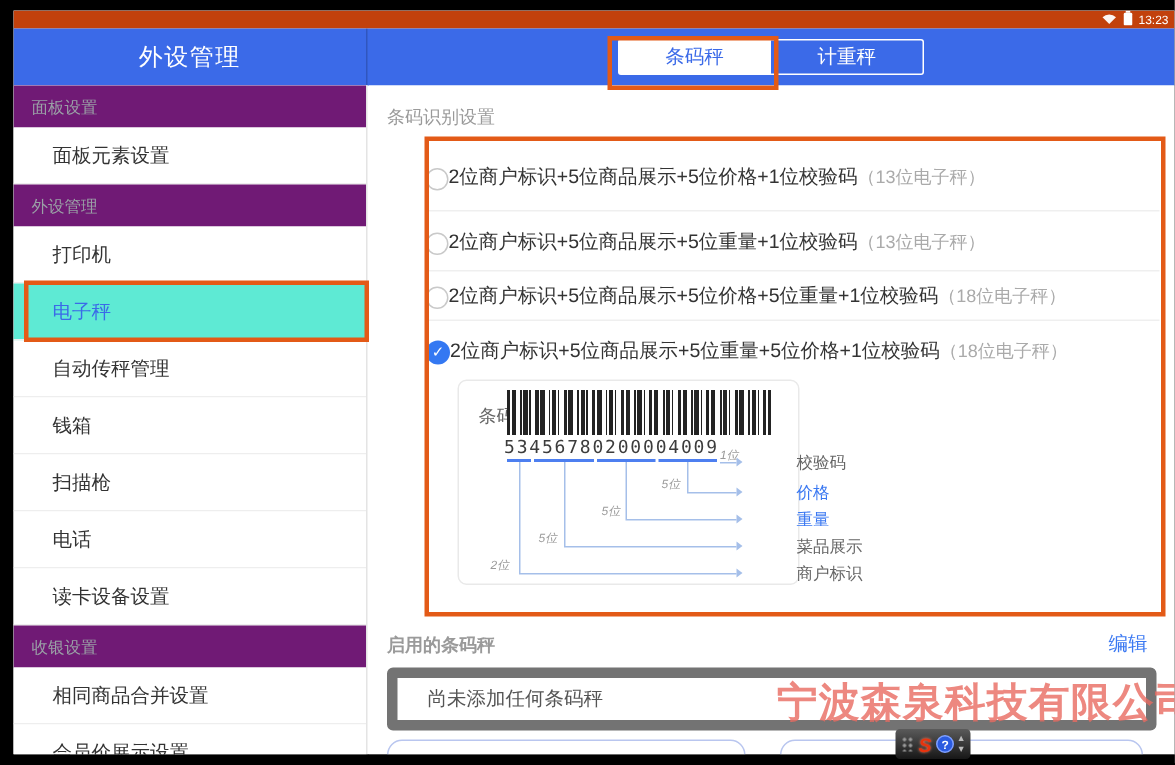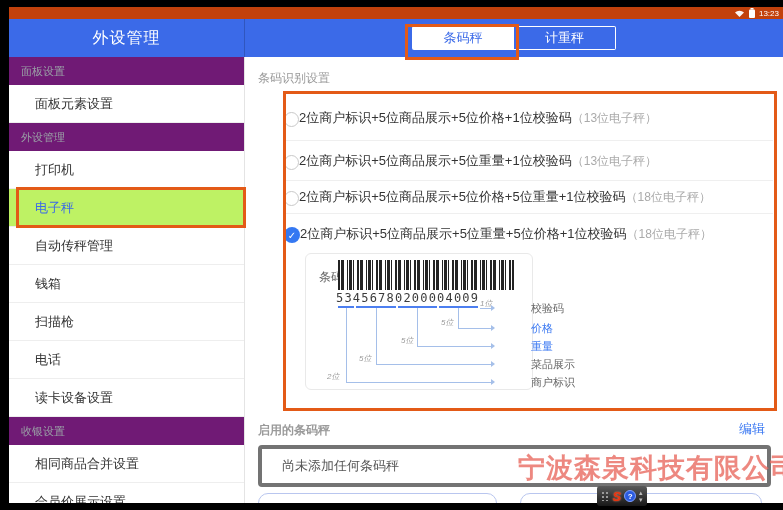--- a/index.html
+++ b/index.html
@@ -28,21 +28,21 @@
   .tab-inactive { background:transparent; color:#fff; border:1px solid #fff;
                   border-left:none; border-radius:0 2px 2px 0; }
 
   
   .sidebar { position:absolute; left:0; top:50px; width:236px; height:446px;
              background:#fff; border-right:1px solid #e4e4e4; }
   .sec { height:28px; background:#701a75; color:#9aa0a6; font-size:11px;
          display:flex; align-items:center; padding-left:12px; }
   .item { height:38px; display:flex; align-items:center; padding-left:26px;
           font-size:13px; color:#333; border-bottom:1px solid #eeeeee; background:#fff; cursor:pointer; }
-  .item-selected { background:#bef264; color:#3b6ae8; }
+  .item-selected { background:#5eead4; color:#3b6ae8; }
 
   
   .main { position:absolute; left:237px; top:50px; width:537px; height:446px; background:#fff; }
   .group-label { position:absolute; font-size:12px; color:#9a9a9a; }
   .opt-row { position:absolute; left:38px; display:flex; align-items:flex-end; height:20px; }
   .radio { width:15px; height:15px; border-radius:50%; border:1.5px solid #c9c9c9; background:#fff; flex:0 0 15px; }
   .radio-checked { width:16px; height:16px; border-radius:50%; background:#3478f2; border:none;
                    color:#fff; font-size:10px; font-weight:bold; display:flex; align-items:center;
                    justify-content:center; flex:0 0 16px; }
   .opt-text { font-size:13px; color:#333; white-space:nowrap; }
@@ -66,21 +66,21 @@
   .hline { height:1px; }
   .arrow { position:absolute; width:0; height:0; border-left:4px solid #a5bfe9;
            border-top:3px solid transparent; border-bottom:3px solid transparent; }
   .sizelab { position:absolute; font-size:8px; color:#9a9a9a;font-style:italic; }
   .fieldlab { position:absolute; left:191px; font-size:11px; color:#666; white-space:nowrap;margin-left:34px; }
   .fieldlab.blue { color:#3a78f2; }
 
   
   .edit-link { position:absolute; font-size:13px; color:#3a78f2; cursor:pointer; }
   .empty-box { position:absolute; left:12px; top:388px; width:513px; height:42px;
-               border:4px solid #737373; border-radius:4px; display:flex; align-items:center;
+               border:7px solid #737373; border-radius:4px; display:flex; align-items:center;
                padding-left:20px; font-size:13px; color:#555; background:#fff; }
   .bottom-box { position:absolute; top:436px; height:26px; background:#fff;
                 border:1px solid #b9c6ef; border-radius:10px; }
 
   
   .annot { position:absolute; border:3px solid #e35a17; pointer-events:none; z-index:30; }
 
   
   .watermark { position:absolute; left:509px; top:443px; font-size:27px; font-weight:bold;
                color:rgba(232,106,96,0.8); white-space:nowrap; letter-spacing:1px; z-index:25; }

